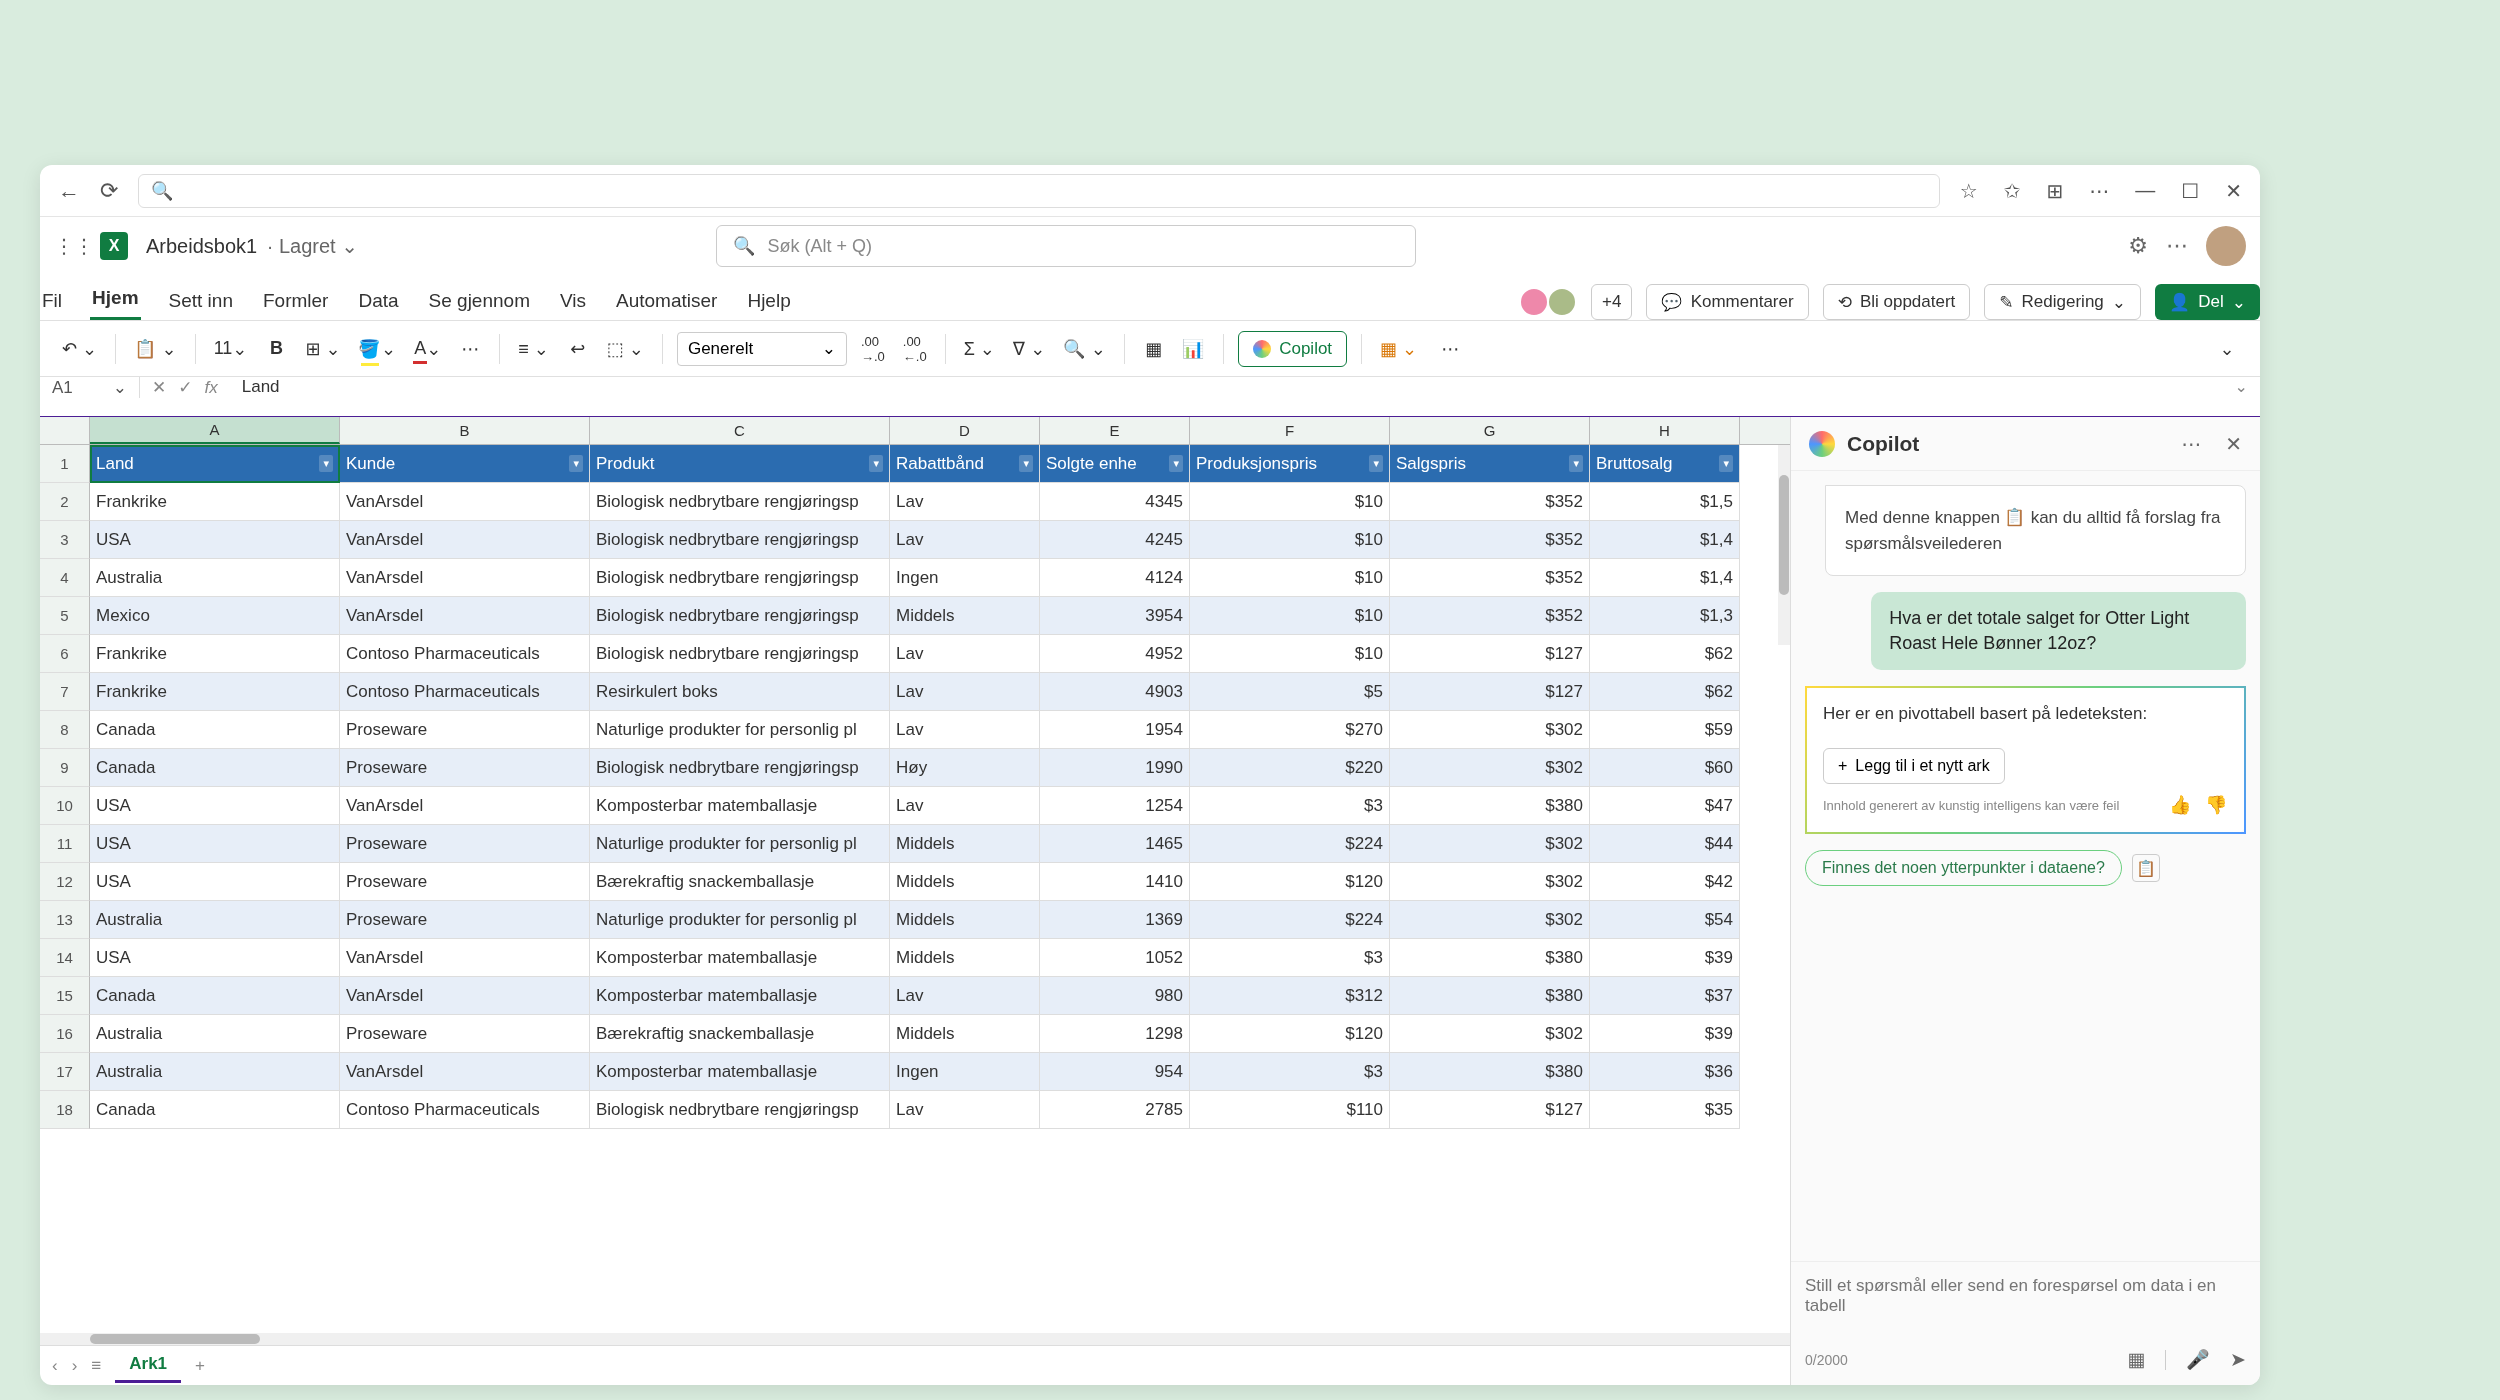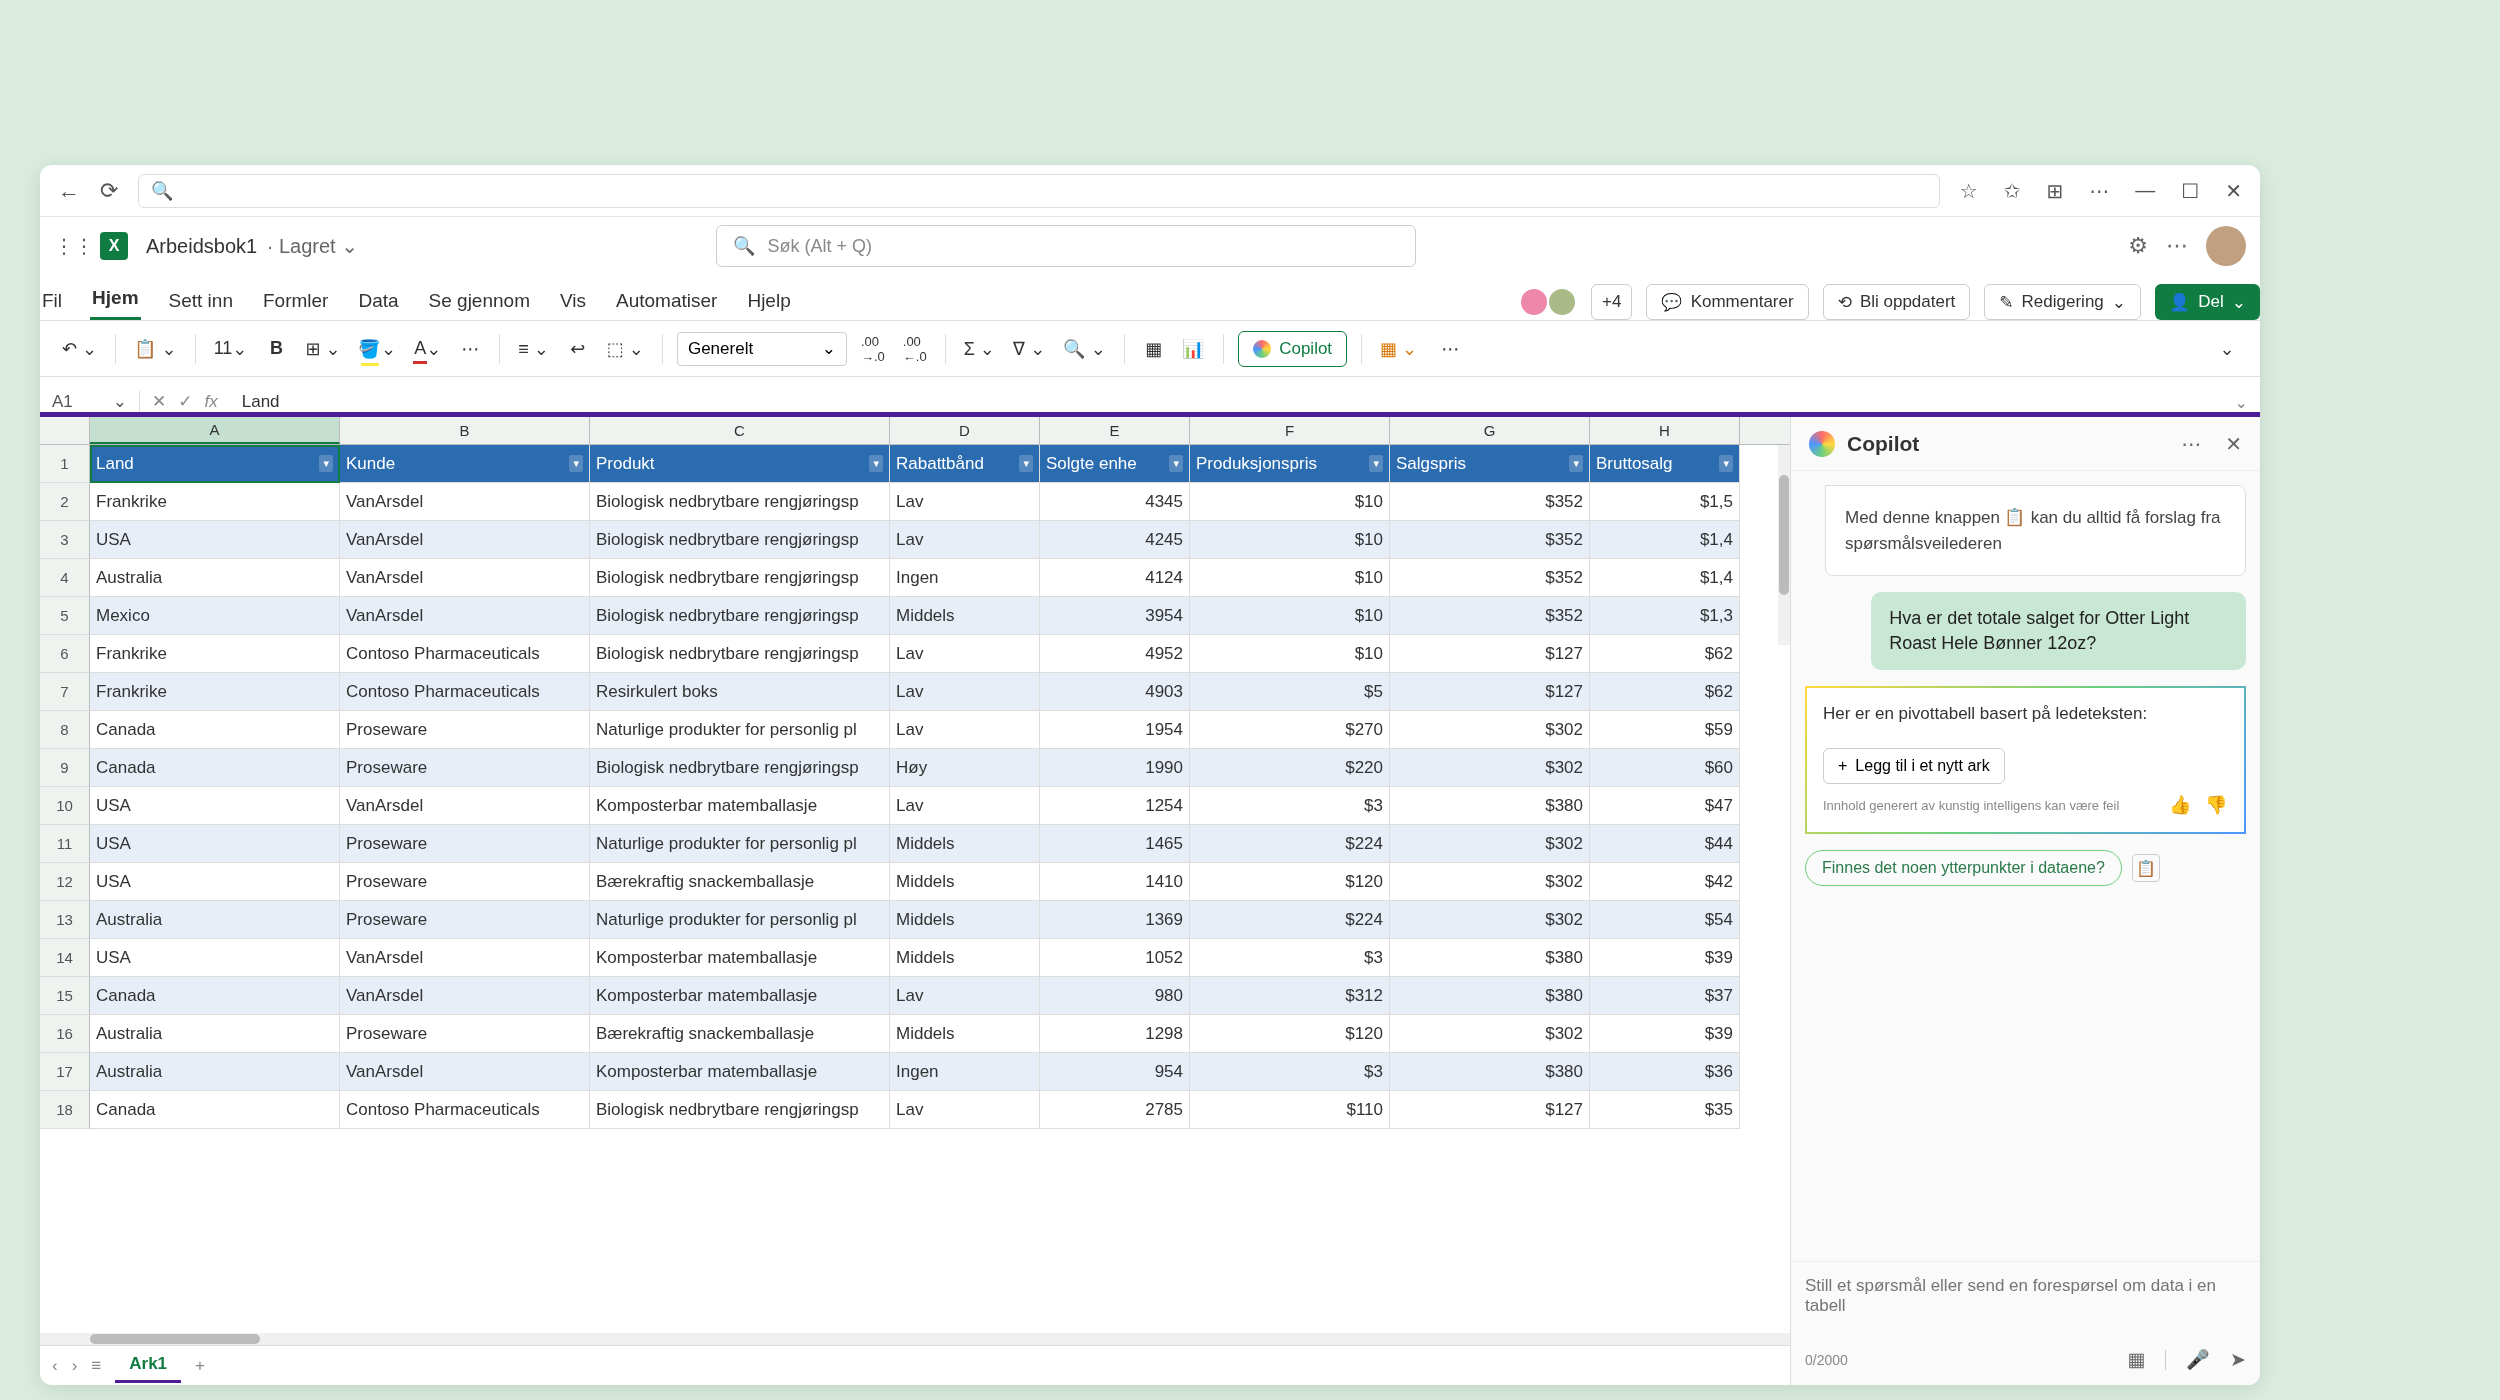--- a/index.html
+++ b/index.html
@@ -36,21 +36,21 @@
 
 .toolbar { height: 56px; display: flex; align-items: center; padding: 0 18px; gap: 14px; border-bottom: 1px solid #e0e0e0; }
 .tb-group { display: flex; align-items: center; gap: 10px; }
 .tb-btn { min-width: 30px; height: 34px; display: flex; align-items: center; justify-content: center; color: #333; font-size: 18px; cursor: pointer; border-radius: 4px; padding: 0 4px; }
 .tb-sep { width: 1px; height: 30px; background: #ddd; }
 .number-fmt { width: 170px; height: 34px; border: 1px solid #ccc; border-radius: 4px; padding: 0 10px; display: flex; align-items: center; justify-content: space-between; font-size: 17px; }
 .copilot-btn { height: 36px; border: 1.5px solid #107c41; border-radius: 6px; padding: 0 14px; display: flex; align-items: center; gap: 8px; color: #107c41; font-size: 17px; cursor: pointer; }
 .copilot-logo { width: 18px; height: 18px; border-radius: 50%; background: conic-gradient(#ff6b6b, #ffd93d, #6bcf7f, #4d96ff, #ff6b6b); }
 
 
-.formula-bar { height: 40px; display: flex; align-items: flex-end; border-bottom: 5px solid #4c1d95; }
+.formula-bar { height: 40px; display: flex; align-items: flex-start; border-bottom: 1px solid #4c1d95; }
 .name-box { width: 100px; border-right: 1px solid #ddd; padding: 0 12px; font-size: 17px; display: flex; align-items: center; justify-content: space-between; color: #555; }
 .fx-icons { display: flex; gap: 12px; padding: 0 12px; color: #888; font-size: 17px; align-items: center; }
 .formula-val { padding: 0 12px; font-size: 17px; color: #333; flex: 1; }
 .formula-expand { padding: 0 12px; color: #888; }
 
 
 .main-area { flex: 1; display: flex; overflow: hidden; }
 .sheet-area { flex: 1; display: flex; flex-direction: column; overflow: hidden; }
 .copilot-pane { width: 470px; border-left: 1px solid #ddd; display: flex; flex-direction: column; background: #fafafa; }
 

